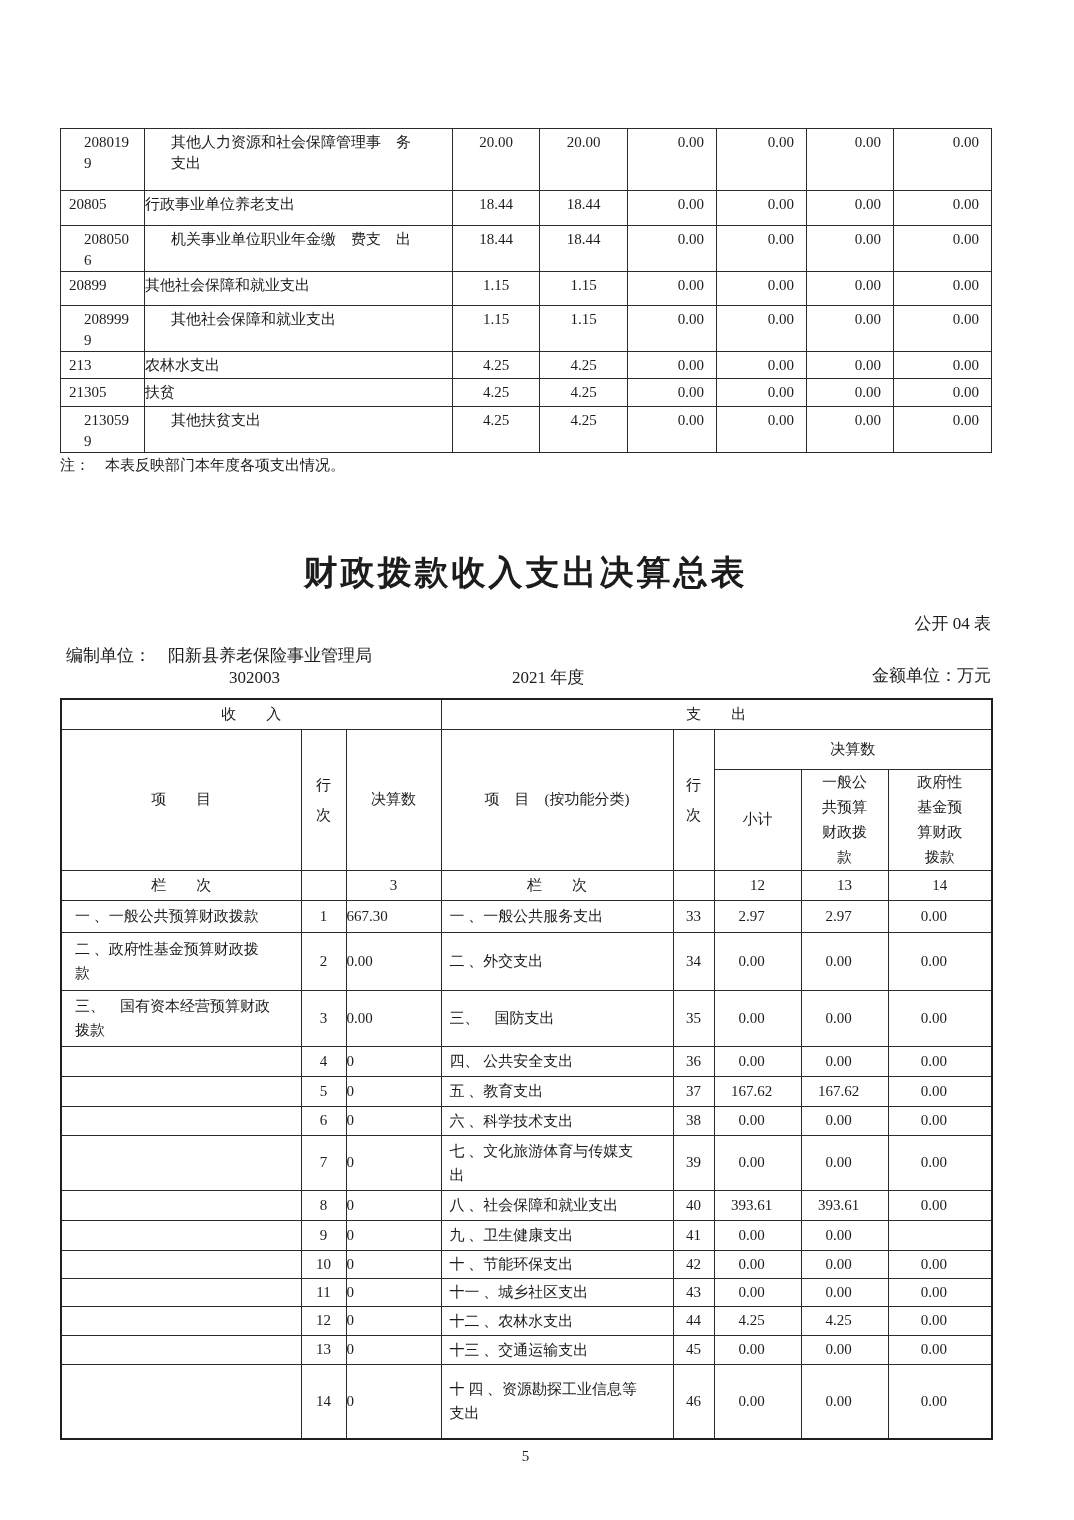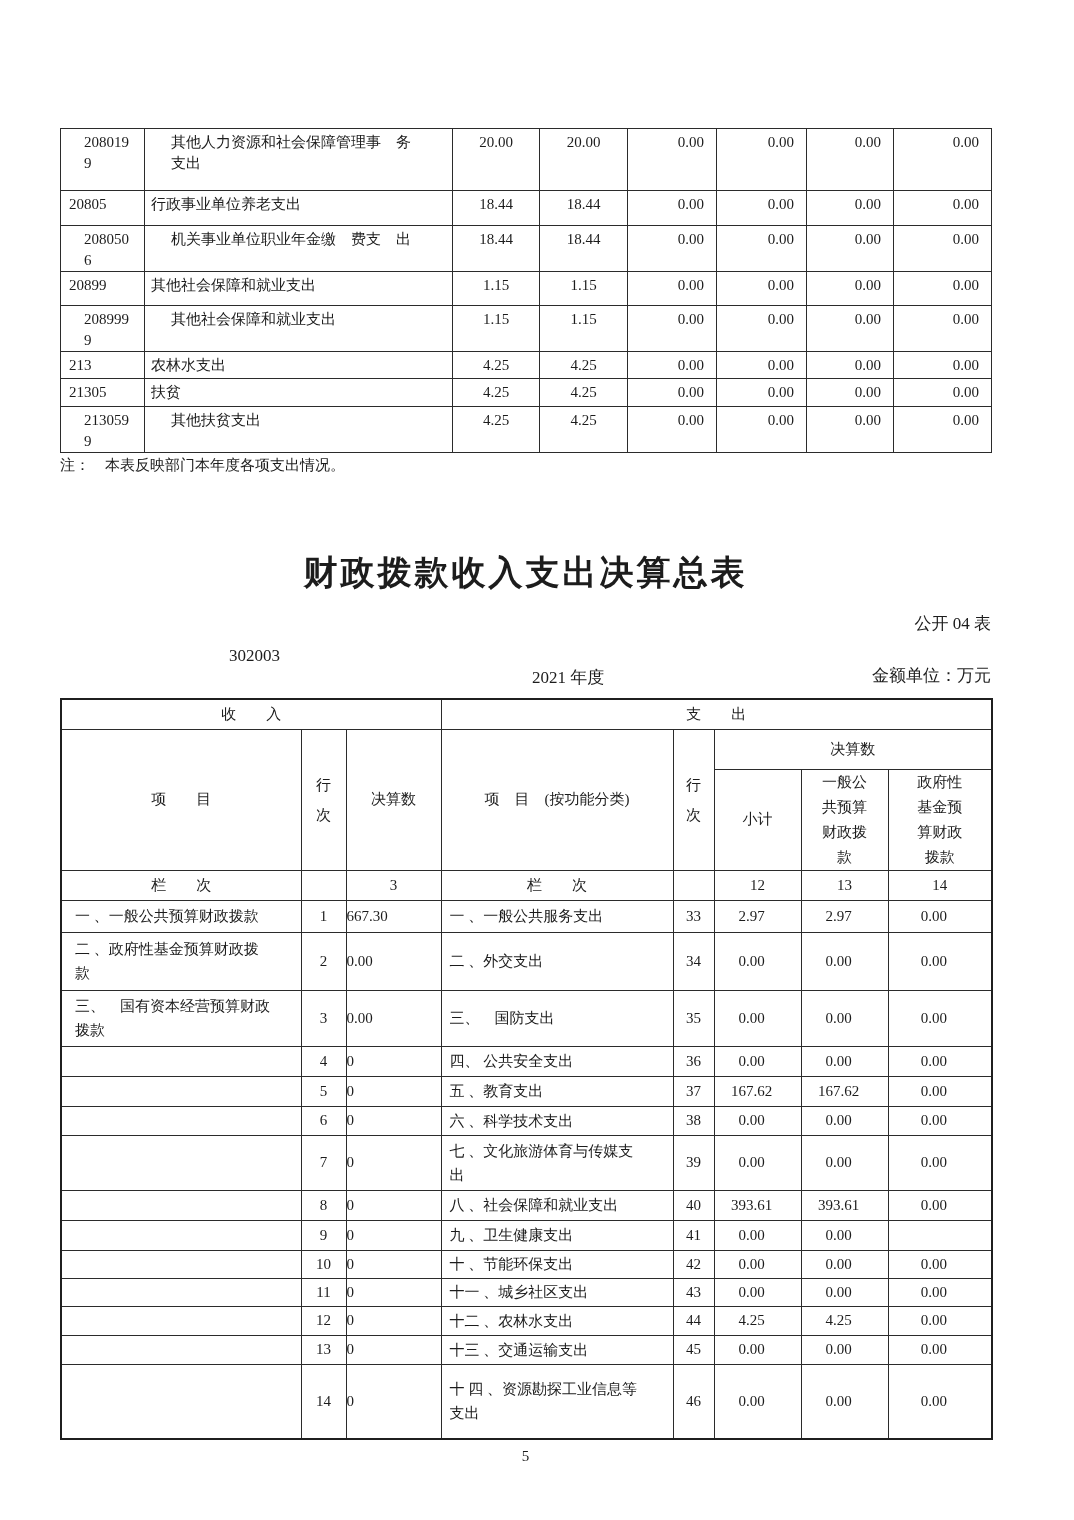--- a/index.html
+++ b/index.html
@@ -6,34 +6,34 @@
   #page{position:relative;width:1074px;height:1520px;background:#ffffff;
         font-family:"Liberation Serif","DejaVu Serif",serif;color:#1c1c1c;overflow:hidden;}
   .abs{position:absolute;}
   table{border-collapse:collapse;table-layout:fixed;background:#fff;}
   td{border:1px solid #2b2b2b;font-size:15px;color:#1c1c1c;padding:0;overflow:hidden;}
   .pre{white-space:pre-line;}
   
   #top-table td{vertical-align:top;padding-top:3px;line-height:21px;}
   .code1{padding-left:8px;}
   .code2{padding-left:23px;}
-  .nm1{padding-left:6px;}
+  .nm1{}
   .nm2{padding-left:26px;}
   .tvc{text-align:center;}
   .tvr{text-align:right;padding-right:12px;}
   
   #note{top:456px;left:60px;font-size:15px;}
   
   #title{top:550px;left:60px;width:931px;text-align:center;
          font-family:"Liberation Sans","DejaVu Sans",sans-serif;
          font-size:34px;font-weight:700;letter-spacing:3px;}
   #table-code{top:612px;left:60px;width:931px;text-align:right;padding-right:12px;font-size:17px;}
   #prepared{top:645px;left:66px;font-size:17px;line-height:22px;}
   #unit-code{margin-left:163px;}
-  #year{top:666px;left:512px;font-size:17px;margin-left:20px;}
+  #year{top:666px;left:512px;font-size:17px;}
   #amount-unit{top:664px;left:60px;width:931px;text-align:right;padding-right:12px;font-size:17px;}
   
   #main-table{border:2px solid #1f1f1f;}
   #main-table td{vertical-align:middle;}
   .hc{text-align:center;}
   .lh30{line-height:30px;}
   .lh25{line-height:25px;margin-left:21px;}
   .item{padding-left:13px;line-height:24px;}
   .eitem{padding-left:8px;line-height:24px;}
   .ctr{text-align:center;}
@@ -144,20 +144,21 @@
       <td class="tvr">0.00</td>
     </tr>
   </tbody>
     </table>
 
   <div id="note" class="abs">注：　本表反映部门本年度各项支出情况。</div>
 
   <div id="title" class="abs">财政拨款收入支出决算总表</div>
   <div id="table-code" class="abs">公开 04 表</div>
   <div id="prepared" class="abs">
+    <div><span>编制单位：</span>　<span>阳新县养老保险事业管理局</span></div>
     <div id="unit-code">302003</div>
   </div>
   <div id="year" class="abs">2021  年度</div>
   <div id="amount-unit" class="abs">金额单位：万元</div>
 
   <table id="main-table" class="abs" style="left:60px;top:698px;width:931px;">
     <colgroup>
       <col style="width:240px">
         <col style="width:45px">
         <col style="width:95px">

